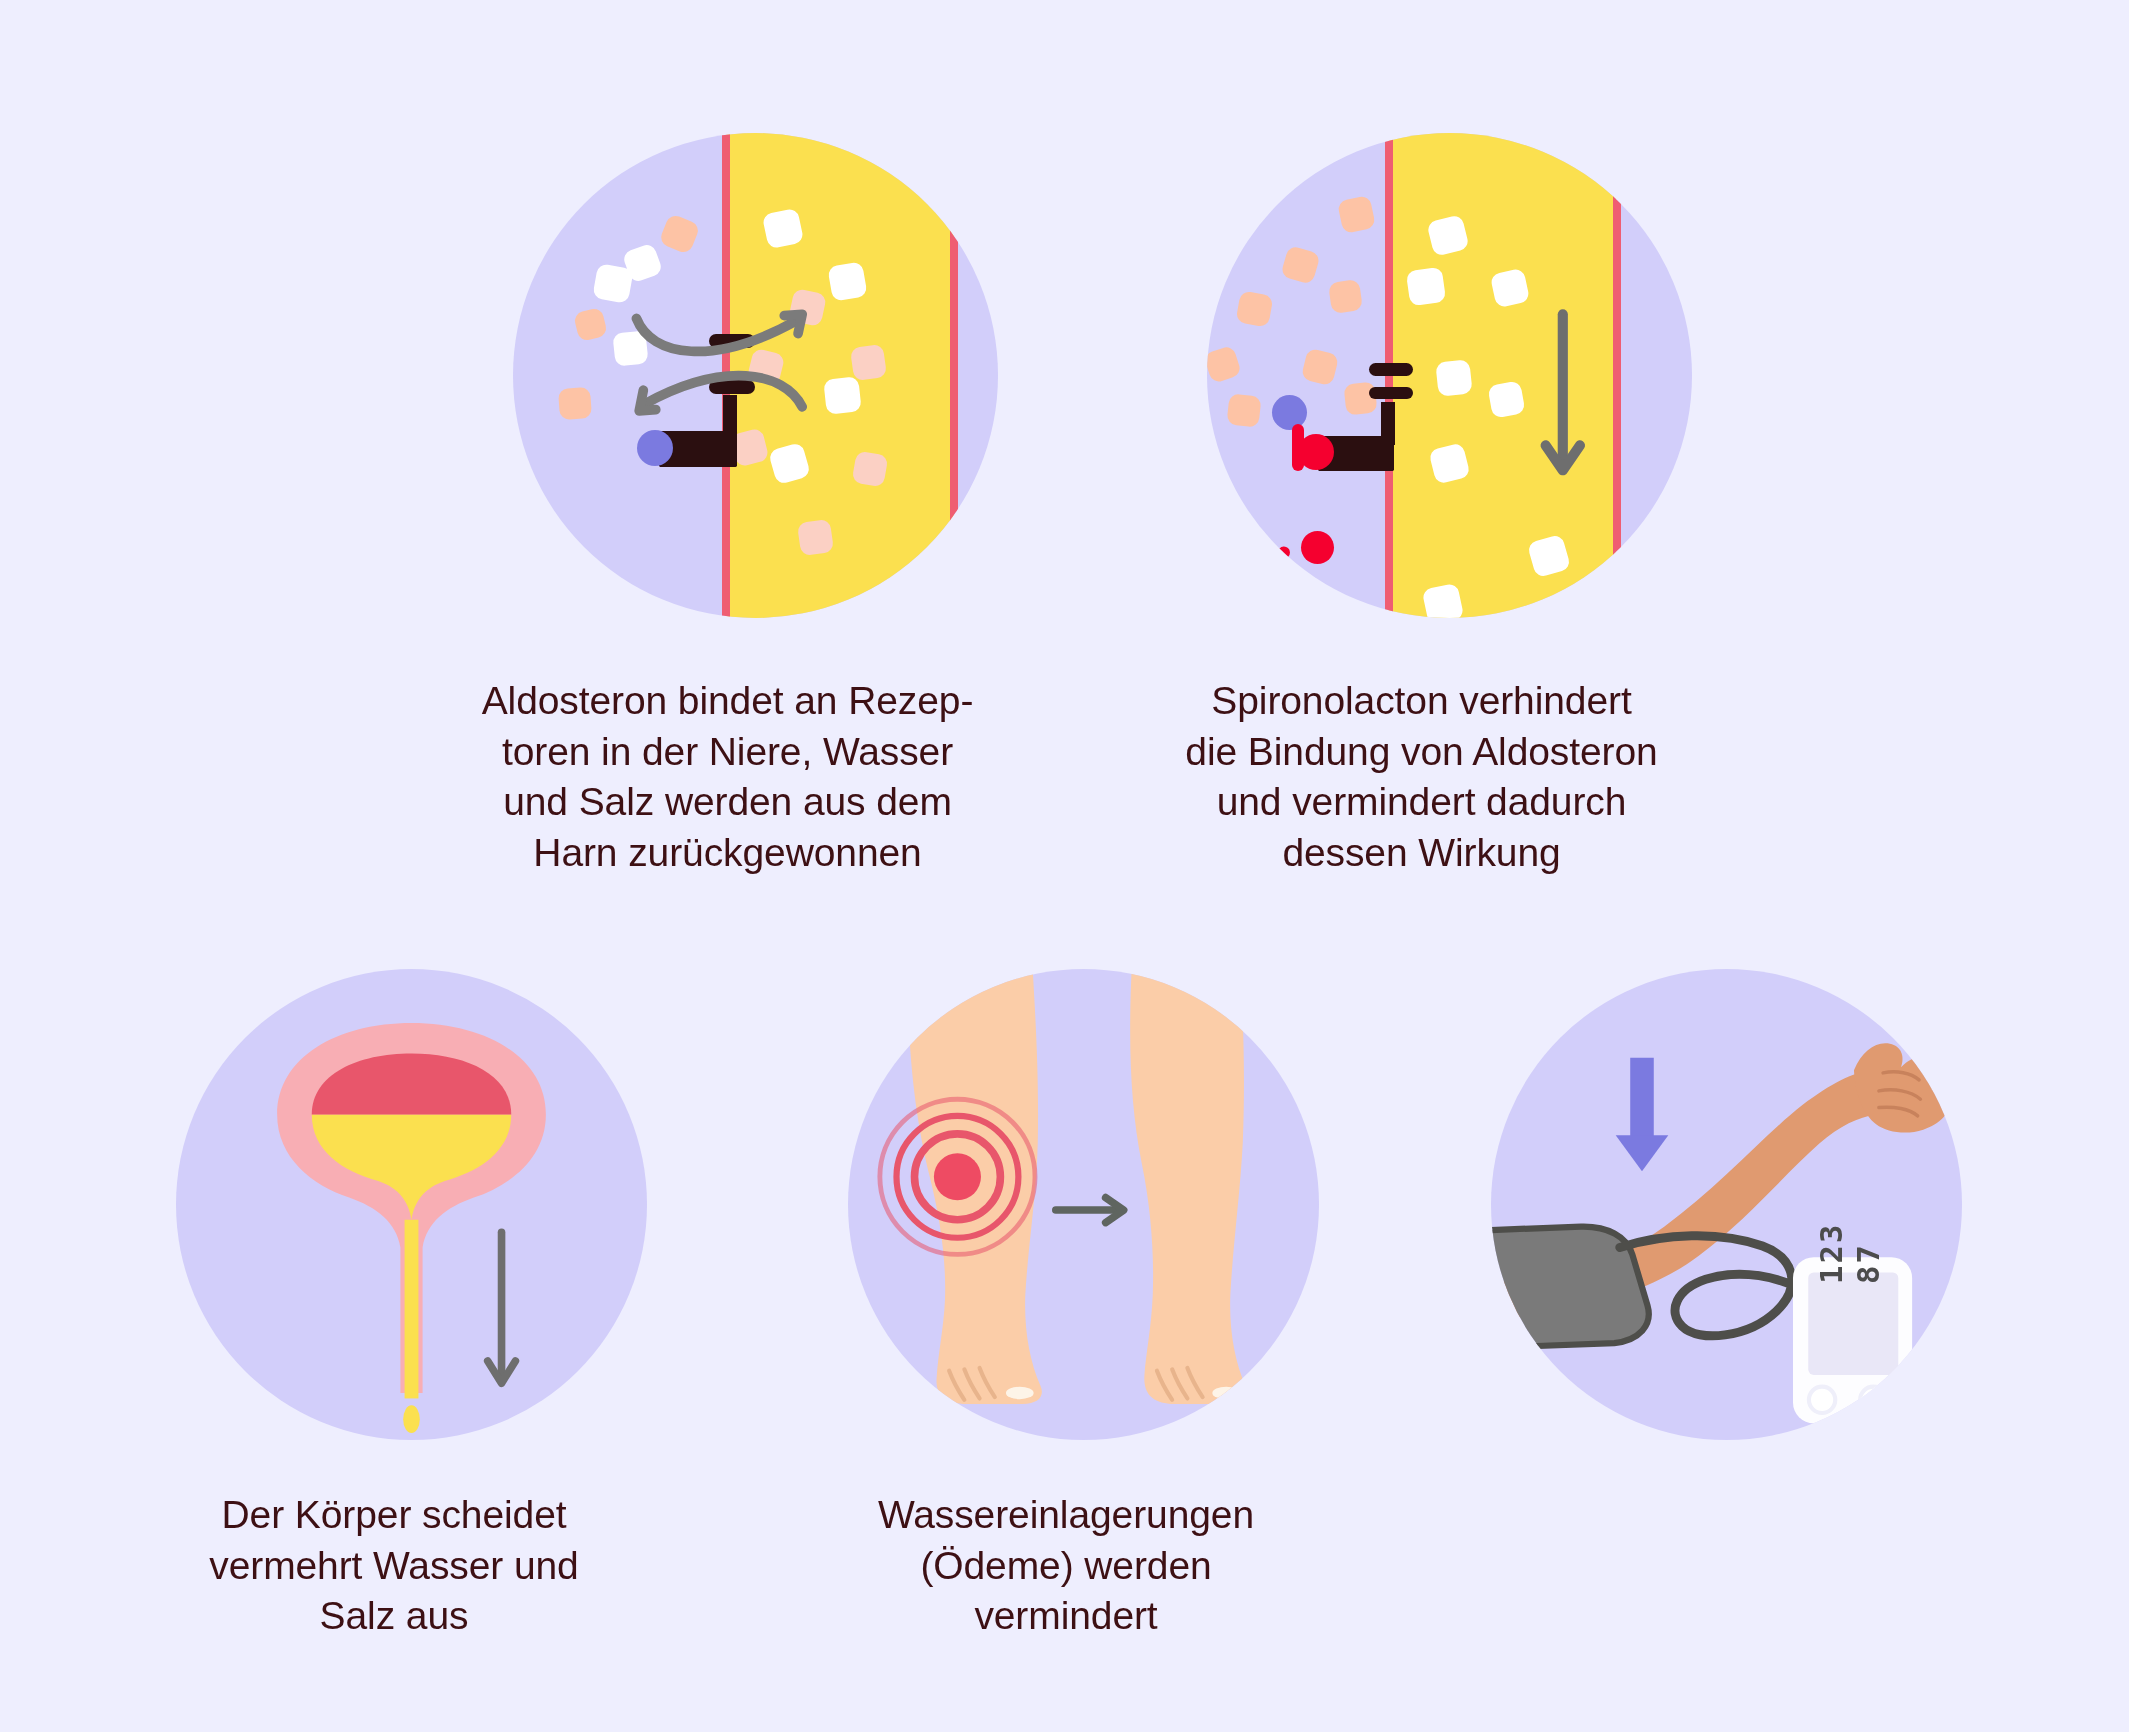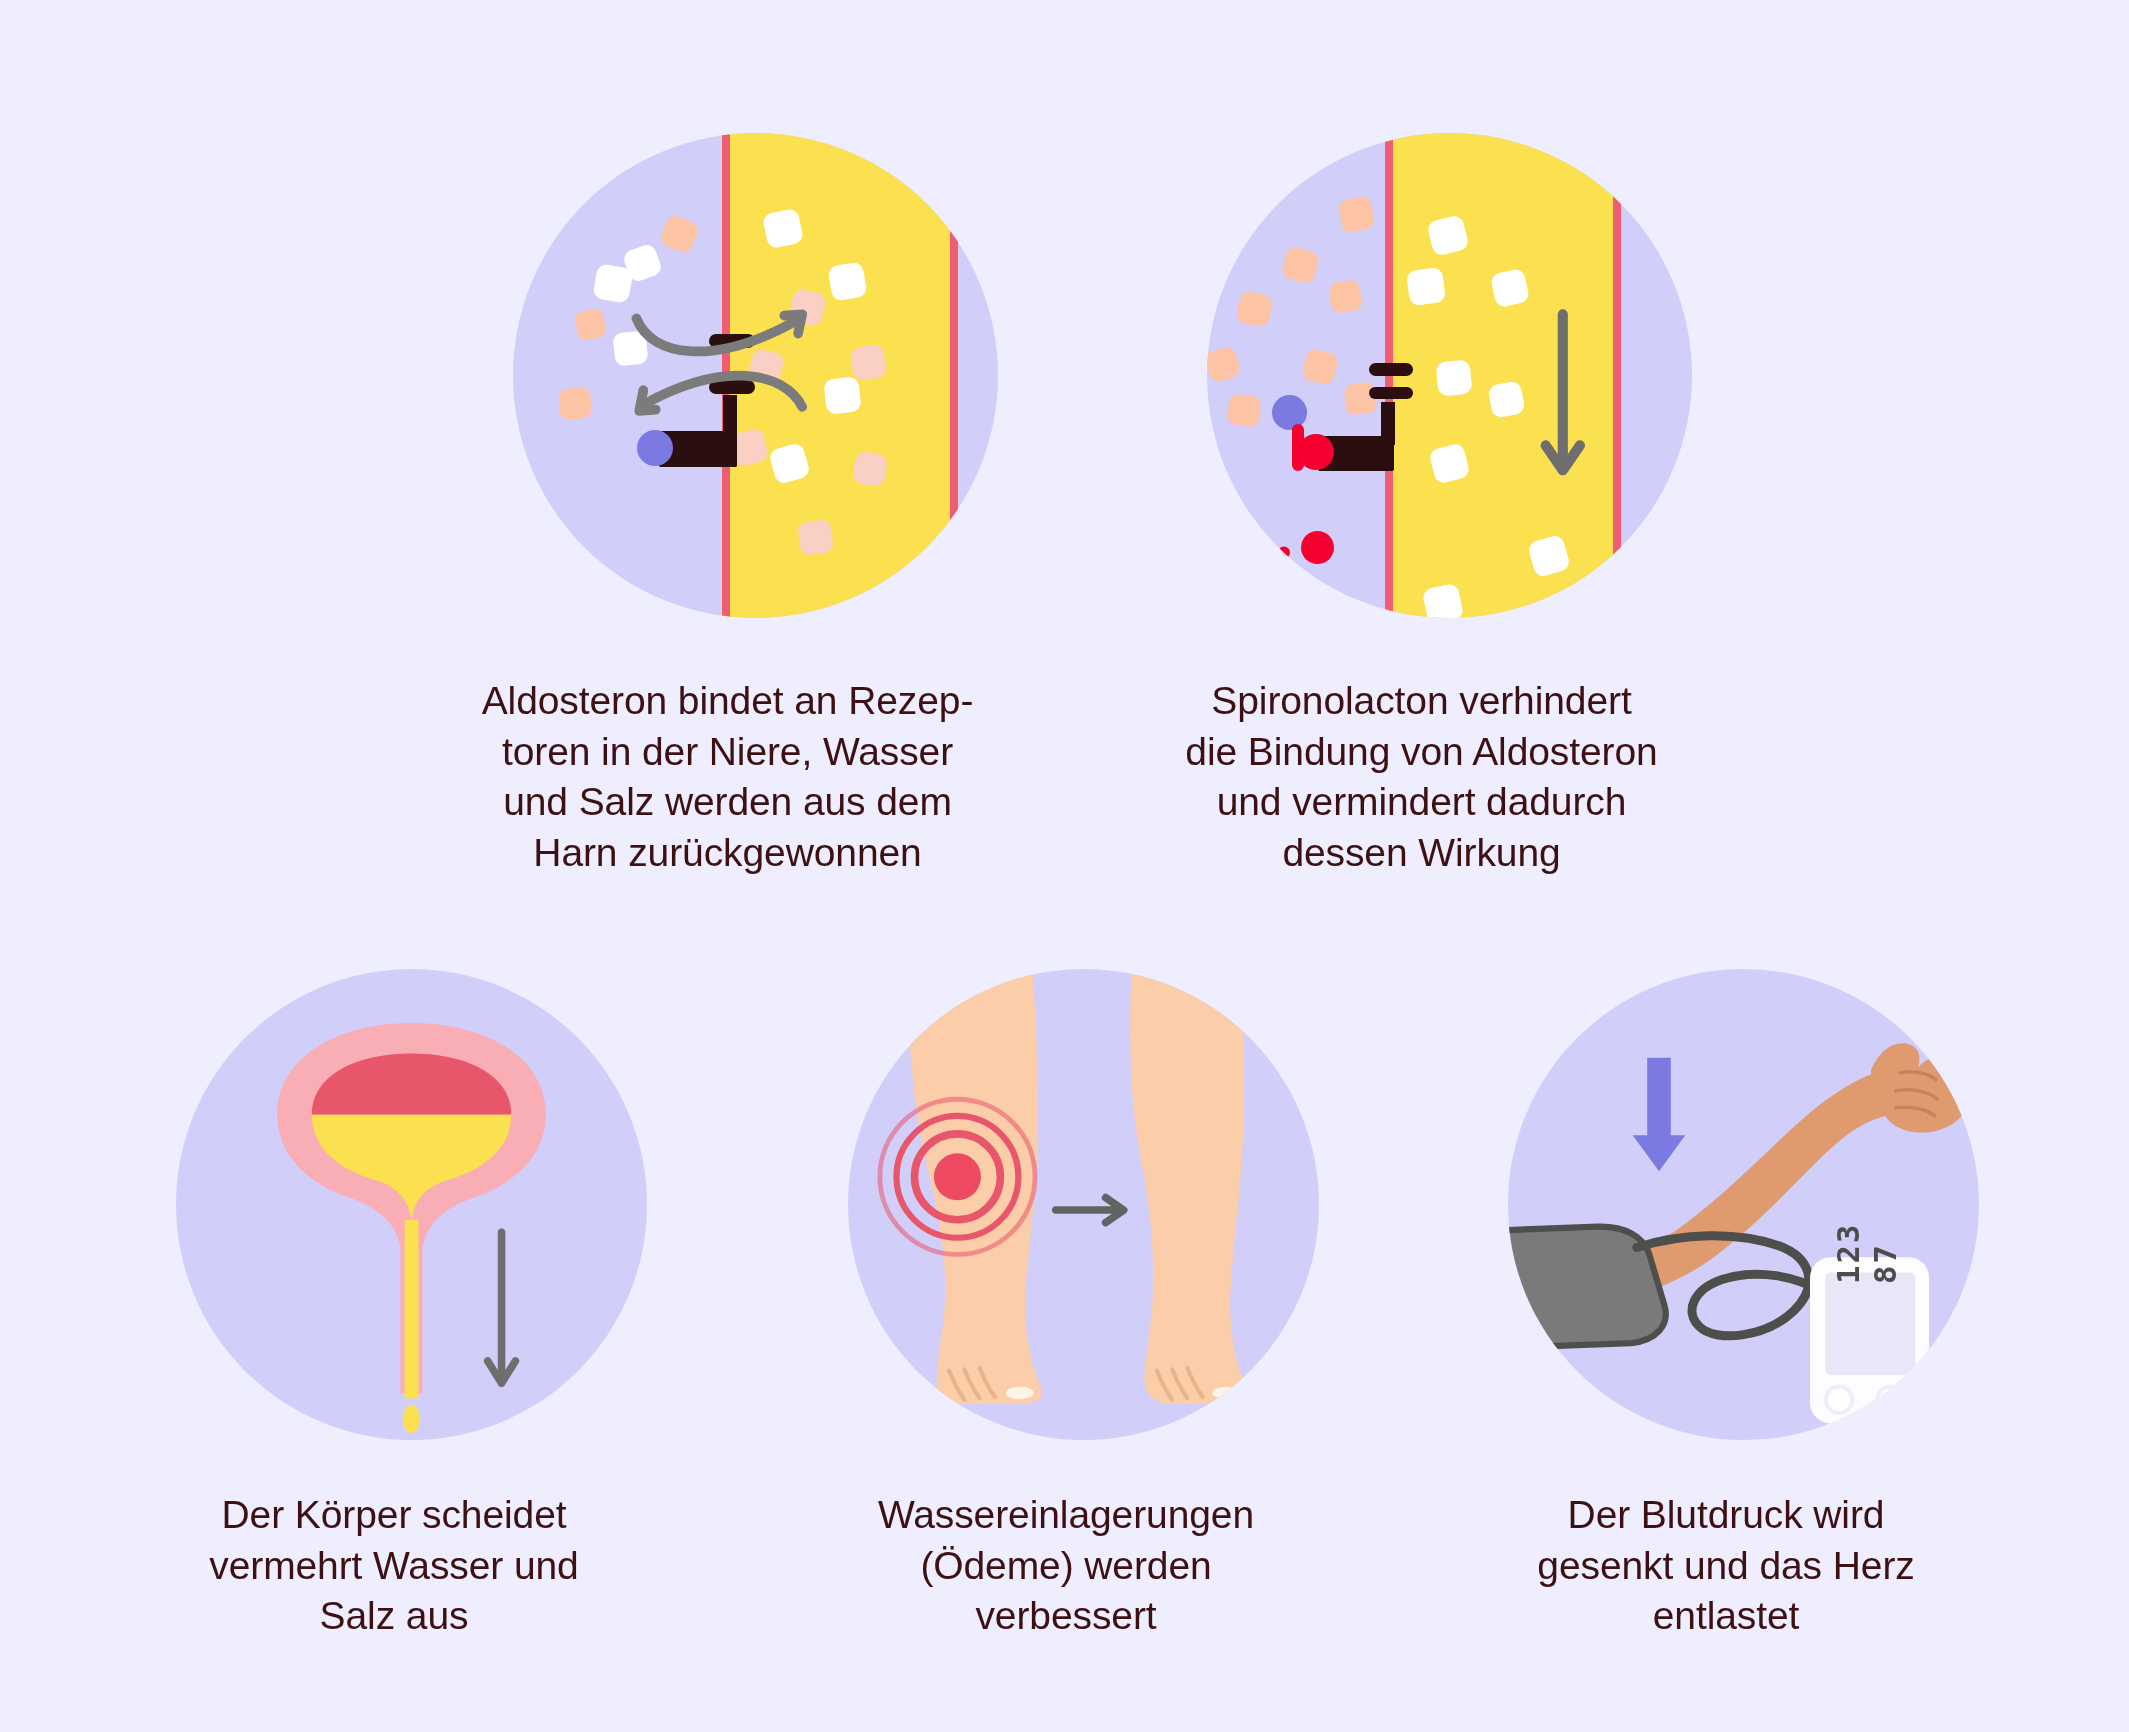--- a/index.html
+++ b/index.html
@@ -260,21 +260,21 @@
         </g>
 
         <g>
           <path d="M300 348 L392 348" fill="none" stroke="#5f6560" stroke-width="11" stroke-linecap="round"></path>
           <path d="M372 330 L398 348 L372 366" fill="none" stroke="#5f6560" stroke-width="11" stroke-linecap="round" stroke-linejoin="round"></path>
         </g>
       </svg>
     </div>
     <div class="caption">Wassereinlagerungen
 (Ödeme) werden
-verbessert</div>
+vermindert</div>
   </div>
 
   <div class="panel bot p5">
     <div class="circle">
       <svg viewBox="0 0 680 680" style="position:absolute;inset:0;width:100%;height:100%;">
 
         <path d="M-20 452
                  C 80 452 170 430 250 372
                  C 330 314 396 238 450 196
                  C 492 164 522 150 548 146
@@ -317,19 +317,16 @@
 
         <g>
           <path d="M218 128 L218 256" fill="none" stroke="#7b7ae0" stroke-width="34" stroke-linecap="butt"></path>
           <path d="M180 240 L218 292 L256 240 Z" fill="#7b7ae0"></path>
         </g>
       </svg>
 
       <div class="seg" style="left:68.5%;top:66.8%;font-size:30.5px;transform:rotate(-90deg);transform-origin:left top;">123</div>
       <div class="seg" style="left:76.5%;top:66.8%;font-size:30.5px;transform:rotate(-90deg);transform-origin:left top;">87</div>
     </div>
-    <div class="caption">Der Blutdruck wird
-gesenkt und das Herz
-entlastet</div>
   </div>
 
 </div>
 
 
 </body></html>

